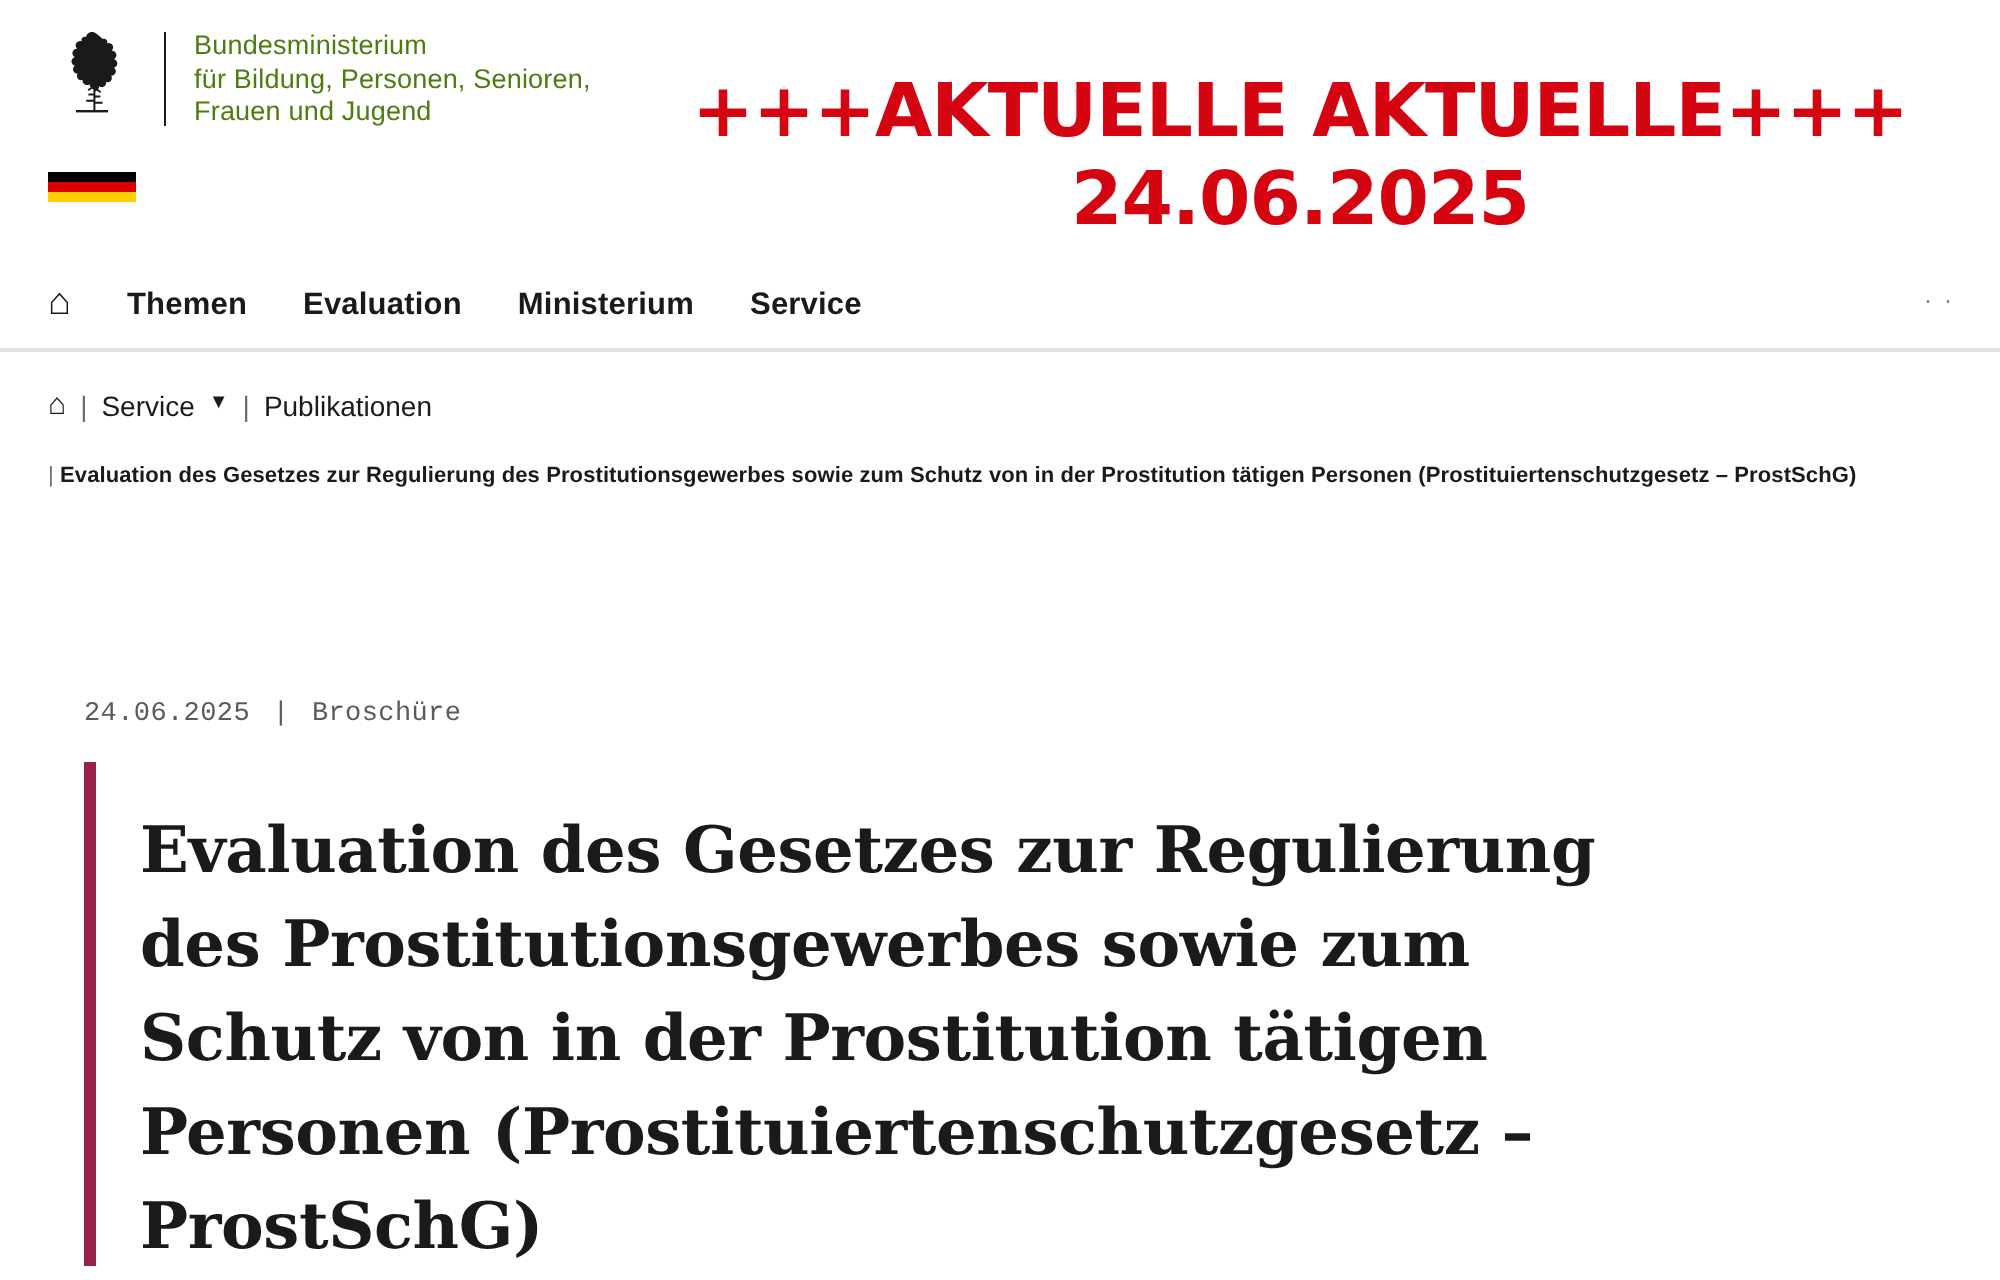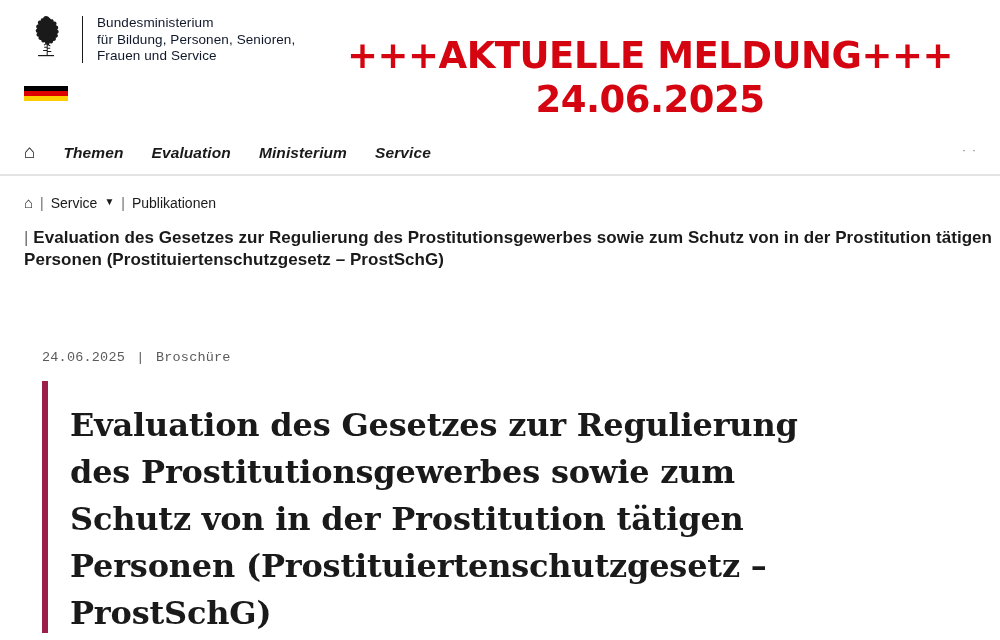--- a/index.html
+++ b/index.html
@@ -44,21 +44,21 @@
     width: 1px;
     align-self: stretch;
     background: #1a1a1a;
     margin-top: 2px;
     margin-bottom: 2px;
   }
   .brand-text {
     font-family: "Liberation Sans", sans-serif;
     font-size: 13.5px;
     line-height: 16.5px;
-    color: #0f172a;
+    color: #4d7c0f;
     padding-top: 1px;
     letter-spacing: 0.1px;
   }
   .flagbar {
     position: absolute;
     left: 24px;
     top: 86px;
     width: 44px;
     height: 15px;
   }
@@ -102,21 +102,20 @@
     line-height: 1;
     display: inline-block;
     transform: translateY(-1px);
   }
   .nav-item {
     font-size: 15.5px;
     font-weight: bold;
     color: #1a1a1a;
     white-space: nowrap;
     letter-spacing: 0.1px;
-    font-style: italic;
   }
   .nav-dots {
     position: absolute;
     right: 18px;
     top: 12px;
     color: #7a7a7a;
     font-size: 12px;
     letter-spacing: 6px;
   }
 
@@ -140,21 +139,21 @@
     display: inline-block;
     font-size: 10px;
     transform: translateY(-1px);
     color: #1a1a1a;
   }
   .bc-title {
     position: absolute;
     left: 24px;
     top: 227px;
     width: 976px;
-    font-size: 17px;
+    font-size: 11px;
     font-weight: bold;
     line-height: 22px;
     color: #1a1a1a;
     letter-spacing: 0.05px;
   }
   .bc-title .bar { color: #6d6d6d; font-weight: normal; }
 
   
   .meta {
     position: absolute;
@@ -203,32 +202,32 @@
           <g fill="#1a1a1a">
             <path d="M22 2c-1.6 0-2.8 1.1-2.9 2.5-.6-.3-1.3-.2-1.8.2-.6.5-.7 1.3-.4 2-1.2-.4-2.4.1-2.9 1.1-.4.9-.1 1.9.6 2.5-1.3.1-2.3 1-2.4 2.1-.1.9.4 1.7 1.2 2.1-1.2.5-1.9 1.6-1.6 2.7.2.8.8 1.4 1.7 1.6-1 .8-1.3 2-.7 2.9.4.7 1.2 1.1 2 1-.6 1-.4 2.2.4 2.9.6.5 1.4.6 2.1.3-.2 1.1.4 2.1 1.4 2.5.7.3 1.5.1 2.1-.3 0 .6.2 1.1.6 1.5l-1.6 1.1.5.8 1.6-1.1c.2.1.5.2.8.2v2.2h-2.5v1h2.5v2.1h-3.6v1h3.6V41h1v-3.1h3.6v-1h-3.6v-2.1h2.5v-1h-2.5v-2.2c.3 0 .6-.1.8-.2l1.6 1.1.5-.8-1.6-1.1c.4-.4.6-.9.6-1.5.6.4 1.4.6 2.1.3 1-.4 1.6-1.4 1.4-2.5.7.3 1.5.2 2.1-.3.8-.7 1-1.9.4-2.9.8.1 1.6-.3 2-1 .6-1 .3-2.1-.7-2.9.9-.2 1.5-.8 1.7-1.6.3-1.1-.4-2.2-1.6-2.7.8-.4 1.3-1.2 1.2-2.1-.1-1.1-1.1-2-2.4-2.1.7-.6 1-1.6.6-2.5-.5-1-1.7-1.5-2.9-1.1.3-.7.2-1.5-.4-2-.5-.4-1.2-.5-1.8-.2C24.8 3.1 23.6 2 22 2z"></path>
             <path d="M14 41h16v1.2H14z"></path>
           </g>
         </svg>
       </div>
       <div class="brand-divider"></div>
       <div class="brand-text">
         <div>Bundesministerium</div>
         <div>für Bildung, Personen, Senioren,</div>
-        <div>Frauen und Service</div>
+        <div>Frauen und Jugend</div>
       </div>
     </div>
 
     <div class="flagbar">
       <div class="flag-black"></div>
       <div class="flag-red"></div>
       <div class="flag-gold"></div>
     </div>
 
     <div class="alert">
-      <span>+++AKTUELLE MELDUNG+++</span>
+      <span>+++AKTUELLE AKTUELLE+++</span>
       <span class="line2">24.06.2025</span>
     </div>
 
     <div class="mainnav">
       <span class="home-icon">⌂</span>
       <span class="nav-item">Themen</span>
       <span class="nav-item">Evaluation</span>
       <span class="nav-item">Ministerium</span>
       <span class="nav-item">Service</span>
       <span class="nav-dots">··</span>

